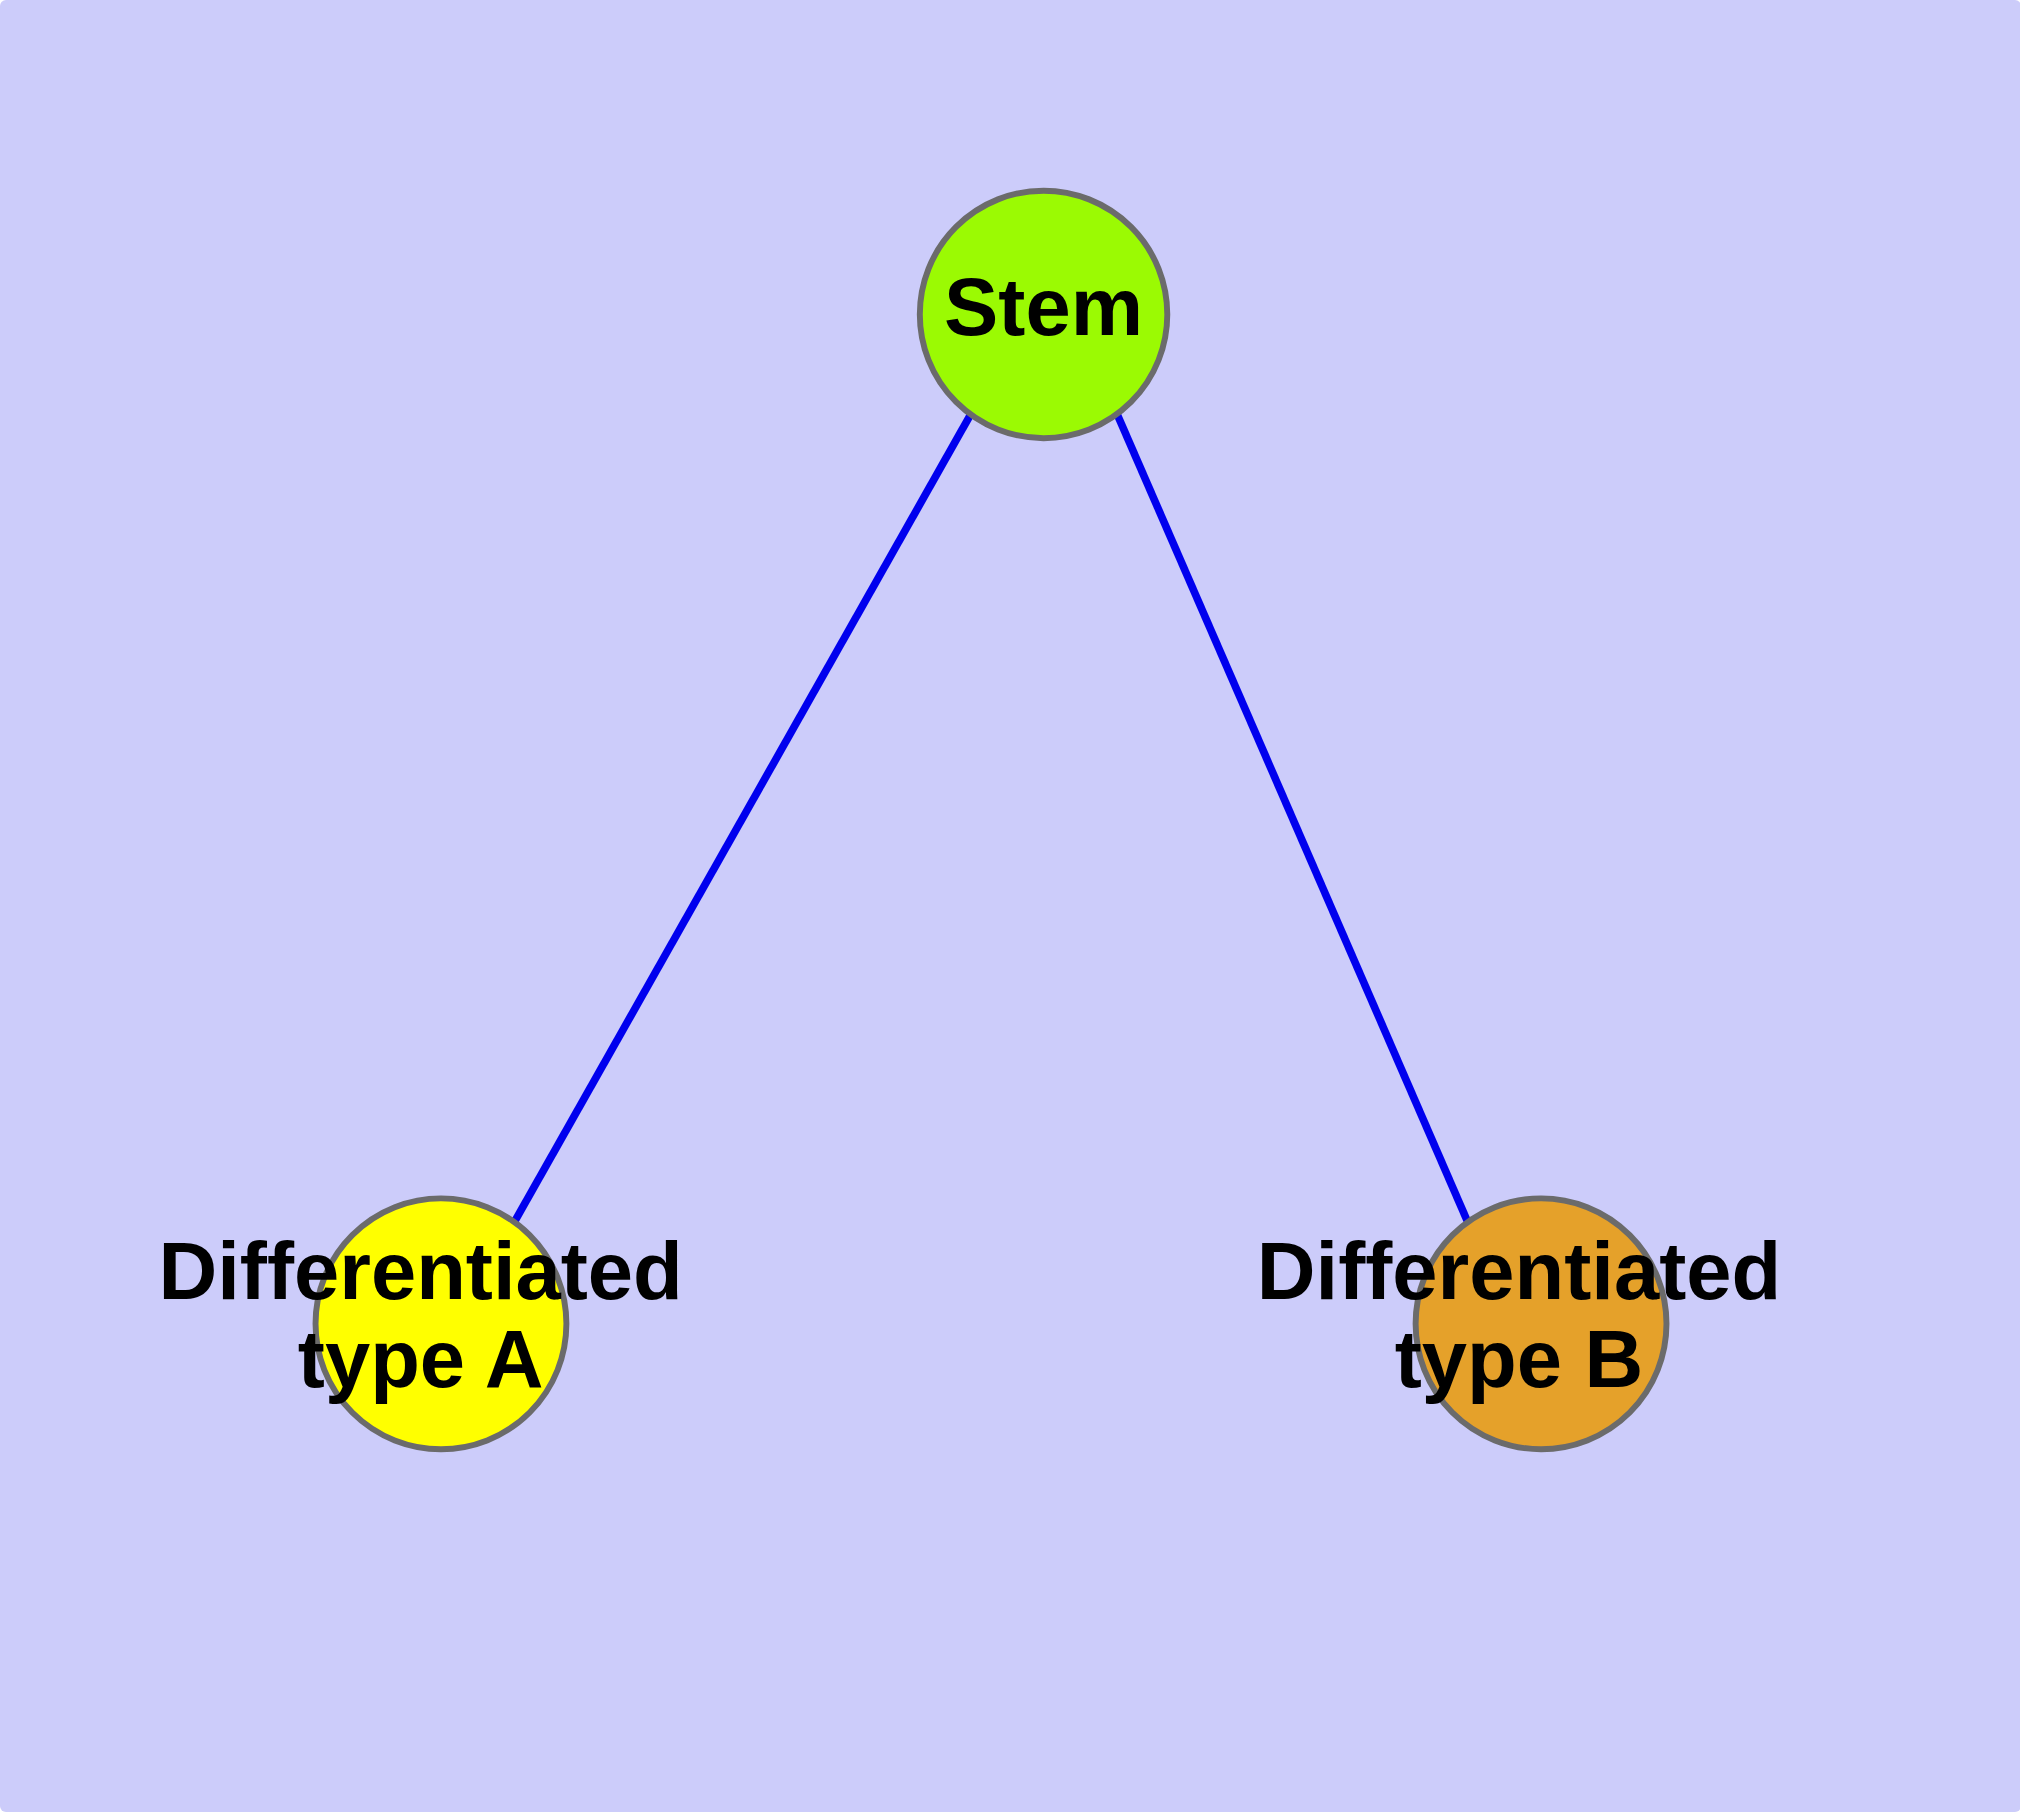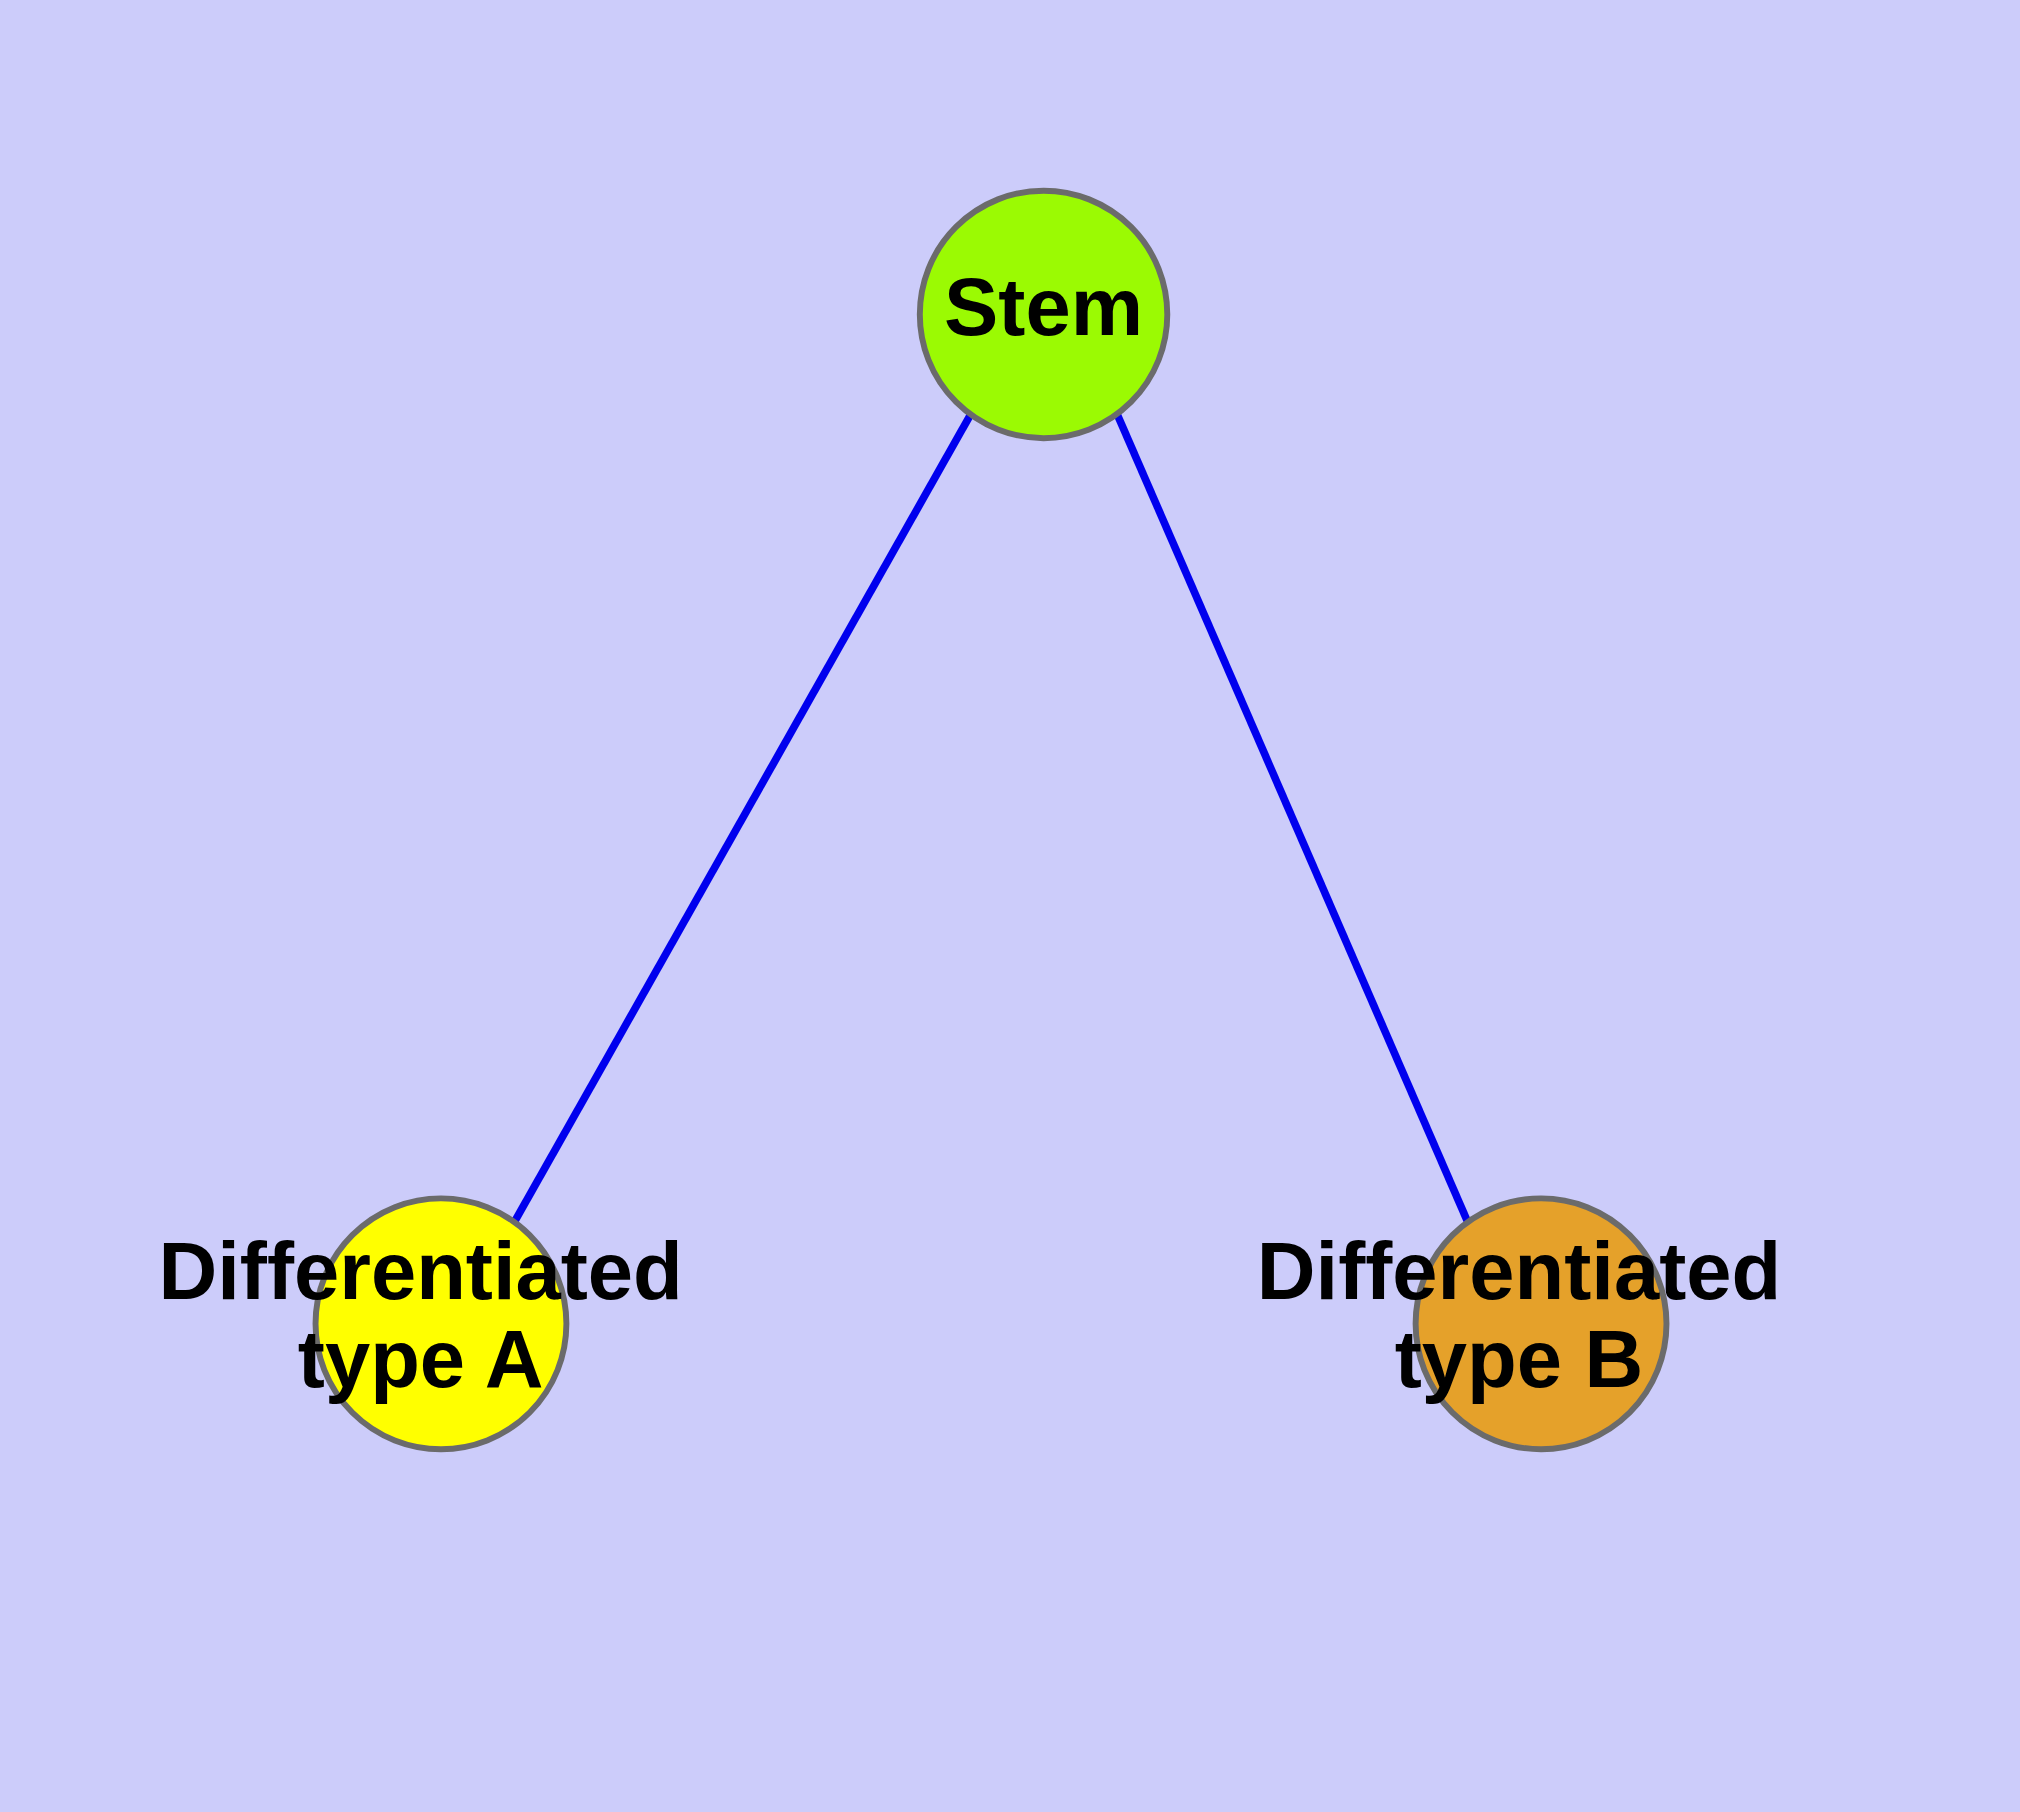--- a/index.html
+++ b/index.html
@@ -7,20 +7,21 @@
     margin: 0;
     padding: 0;
     background: #ffffff;
   }
   #canvas {
     position: relative;
     width: 2021px;
     height: 1812px;
     overflow: hidden;
     font-family: "Liberation Sans", "DejaVu Sans", sans-serif;
+    border-radius: 6px;
   }
   #bg-rect {
     position: absolute;
     left: 0;
     top: 0;
     width: 100%;
     height: 100%;
   }
   #graph-svg {
     position: absolute;

